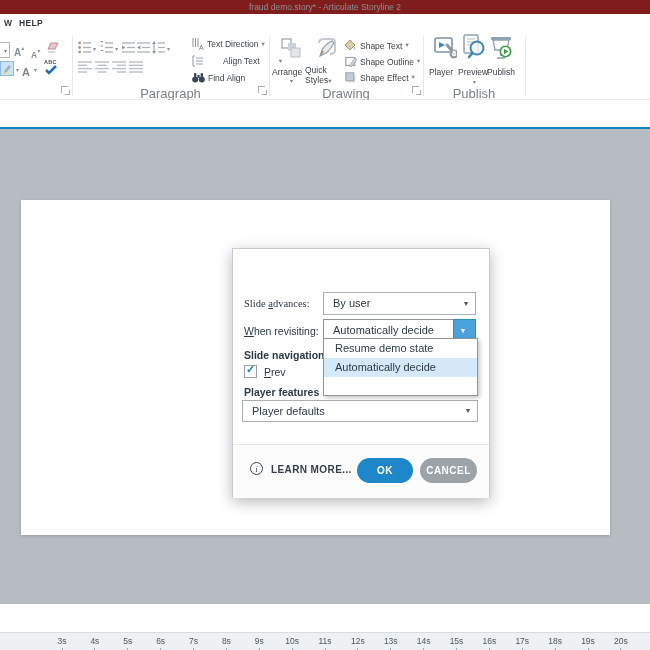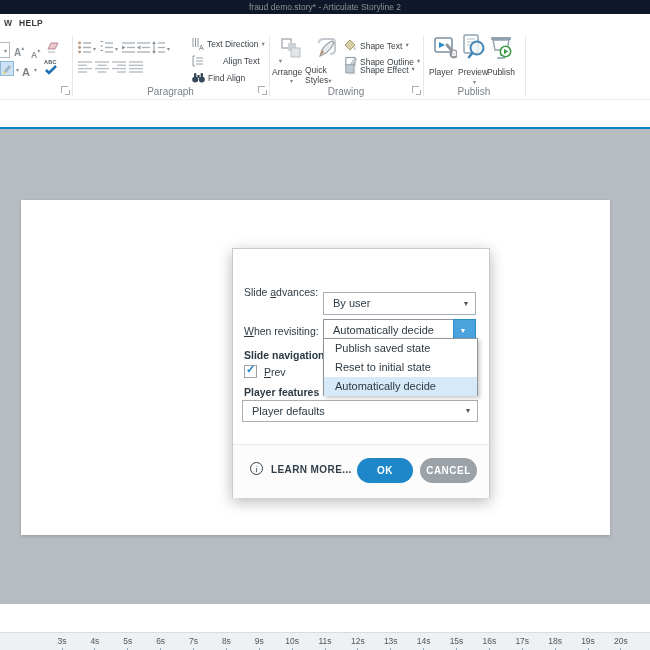--- a/index.html
+++ b/index.html
@@ -1,32 +1,32 @@
 <!DOCTYPE html>
 <html><head>
 <meta charset="utf-8">
 <style>
   * { margin:0; padding:0; box-sizing:border-box; }
   html,body { width:650px; height:650px; overflow:hidden; }
   body { font-family:"Liberation Sans", sans-serif; background:#fff; position:relative; }
   #app { position:absolute; inset:0; width:650px; height:650px; background:#fff; }
 
   
-  #titlebar { position:absolute; left:0; top:0; width:650px; height:14px; background:#0f172a; }
+  #titlebar { position:absolute; left:0; top:0; width:650px; height:14px; background:#7f1d1d; }
   #titlebar .title { position:absolute; left:0; right:0; top:2px; text-align:center; font-size:8.5px; color:#8c9094; }
 
   
   #menubar { position:absolute; left:0; top:14px; width:650px; height:18px; background:#fff; }
   .menu-item { position:absolute; top:4px; font-size:8.5px; font-weight:bold; color:#333a40; letter-spacing:.3px; }
   #menu-w { left:4px; } #menu-help { left:19px; }
 
   
   #ribbon { position:absolute; left:0; top:32px; width:650px; height:68px; background:#fff; border-bottom:1px solid #ebedee; }
   .vsep { position:absolute; top:4px; height:60px; width:1px; background:#e5e7e9; }
-  .group-label { position:absolute; top:54px; font-size:10px; color:#7b8186; text-align:center; }
+  .group-label { position:absolute; top:54px; font-size:13px; color:#7b8186; text-align:center; }
   .launcher { position:absolute; width:7px; height:7px; border-left:1px solid #a7adb2; border-top:1px solid #a7adb2; }
   .launcher:after { content:""; position:absolute; right:-2px; bottom:-2px; width:4px; height:4px; border-right:1px solid #a7adb2; border-bottom:1px solid #a7adb2; }
   .rb-sm { position:absolute; display:flex; align-items:center; gap:3px; font-size:8.5px; color:#3b4248; white-space:nowrap; }
   .rb-arrow { font-size:6.5px; color:#7d8388; line-height:1; }
   .big-label { position:absolute; font-size:8.5px; color:#3b4248; }
   .icon-cell { position:absolute; }
 
   
   #strip-under-ribbon { position:absolute; left:0; top:100px; width:650px; height:27px; background:#fff; }
   #blue-line { position:absolute; left:0; top:127px; width:650px; height:2px; background:#0f82c8; }
@@ -310,21 +310,21 @@
     <div class="rb-sm" style="left:345px; top:24px;">
       <span>
         <svg width="12" height="11" viewBox="0 0 12 11">
             <rect x="0.8" y="1.5" width="9" height="8" fill="none" stroke="#9aa1a7" stroke-width="1.2"></rect>
             <polygon points="4,10 10,2 12,3.5 6,11" fill="#cdd3d8" stroke="#8f969c" stroke-width=".6"></polygon>
           </svg>
       </span>
       <span>Shape Outline</span>
       <span class="rb-arrow">▾</span>
     </div>
-    <div class="rb-sm" style="left:345px; top:32px;">
+    <div class="rb-sm" style="left:345px; top:40px;">
       <span>
         <svg width="12" height="11" viewBox="0 0 12 11">
             <rect x="2.5" y="2.5" width="8" height="8" fill="#dfe4e8"></rect>
             <rect x="0.8" y="0.8" width="8" height="8" fill="#c0ccd5" stroke="#9aa1a7" stroke-width="1"></rect>
           </svg>
       </span>
       <span>Shape Effect</span>
       <span class="rb-arrow">▾</span>
     </div>
 
@@ -455,21 +455,21 @@
         </span>
       <span class="tk">
           <span class="tk-label">20s</span>
           <span class="tk-mark"></span>
         </span>
     </div>
   </div>
 
   <div id="dialog">
 
-    <div class="fld-label" style="top:37px;"><span>Slide </span><u>a</u><span>dvances:</span></div>
+    <div class="fld-label" style="top:49px;font-family:Liberation Serif, serif;"><span>Slide </span><u>a</u><span>dvances:</span></div>
     <div class="combo" id="combo-advances">
       <span class="cv">By user</span>
       <span class="ca">▾</span>
     </div>
 
     <div class="fld-label" style="top:76px;"><span></span><u>W</u><span>hen revisiting:</span></div>
     <div class="combo" id="combo-revisit">
       <span class="cv">Automatically decide</span>
       <span id="revisit-btn">
           <span class="wa">▾</span>
@@ -483,22 +483,21 @@
       </div>
     <div class="fld-label" style="left:31px; top:117px;"><u>P</u><span>rev</span></div>
 
     <div class="fld-label bold-label" style="top:137px;">Player features</div>
     <div class="combo" id="combo-defaults">
       <span class="cv">Player defaults</span>
       <span class="ca" style="top:6px;">▾</span>
     </div>
 
     <div id="dropdown-list">
-      <div class="dd-item">Publish saved state</div>
-      <div class="dd-item">Reset to initial state</div>
+      <div class="dd-item">Resume demo state</div>
       <div class="dd-item selected">Automatically decide</div>
     </div>
 
     <div id="dlg-footer">
       <div id="info-icon">i</div>
       <div id="learn-more">LEARN MORE...</div>
       <button class="pill-btn" id="ok-btn">OK</button>
       <button class="pill-btn" id="cancel-btn">CANCEL</button>
     </div>
   </div>

